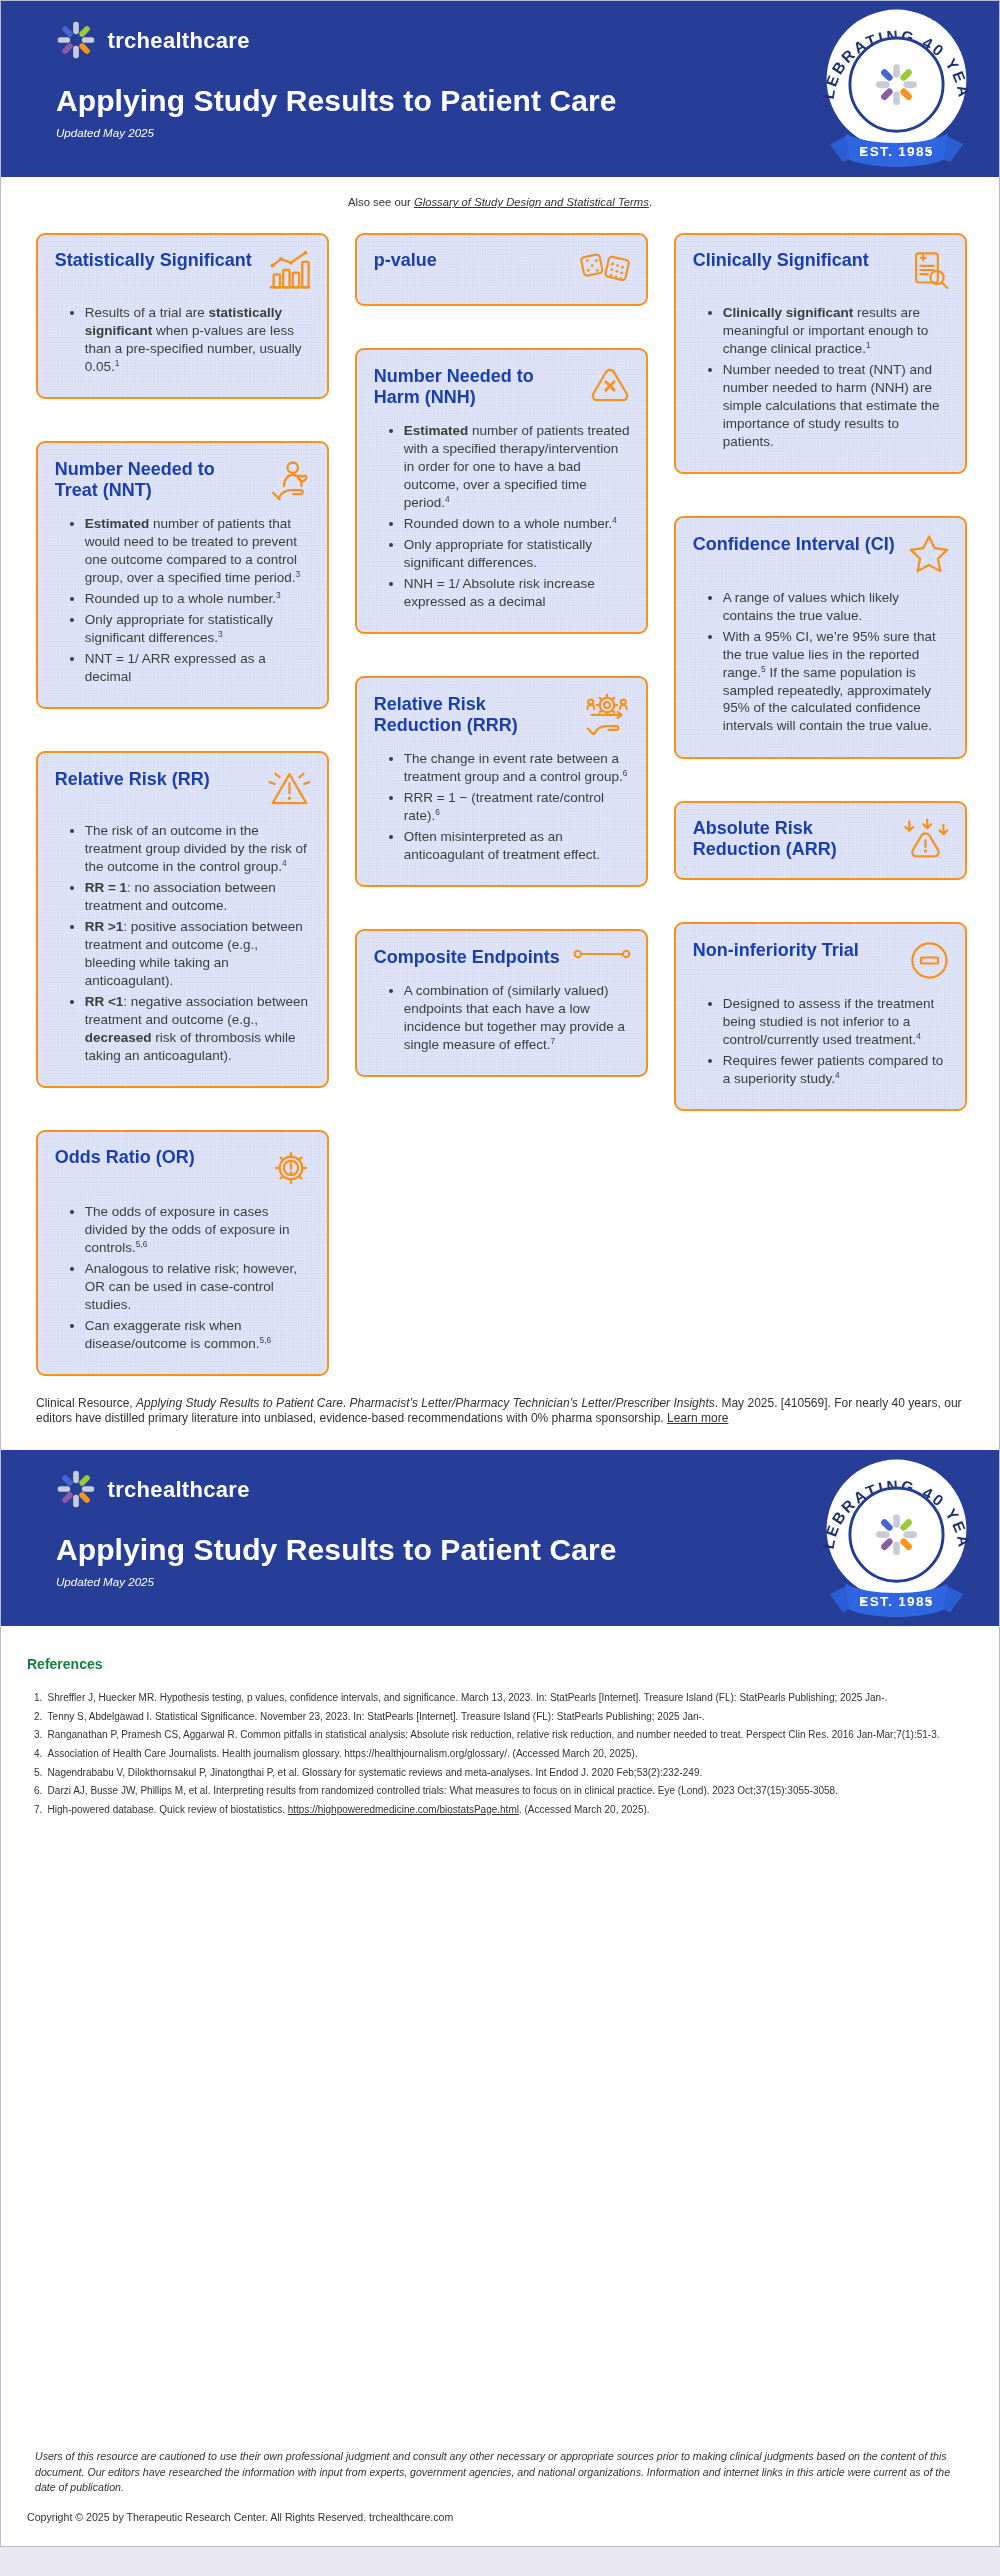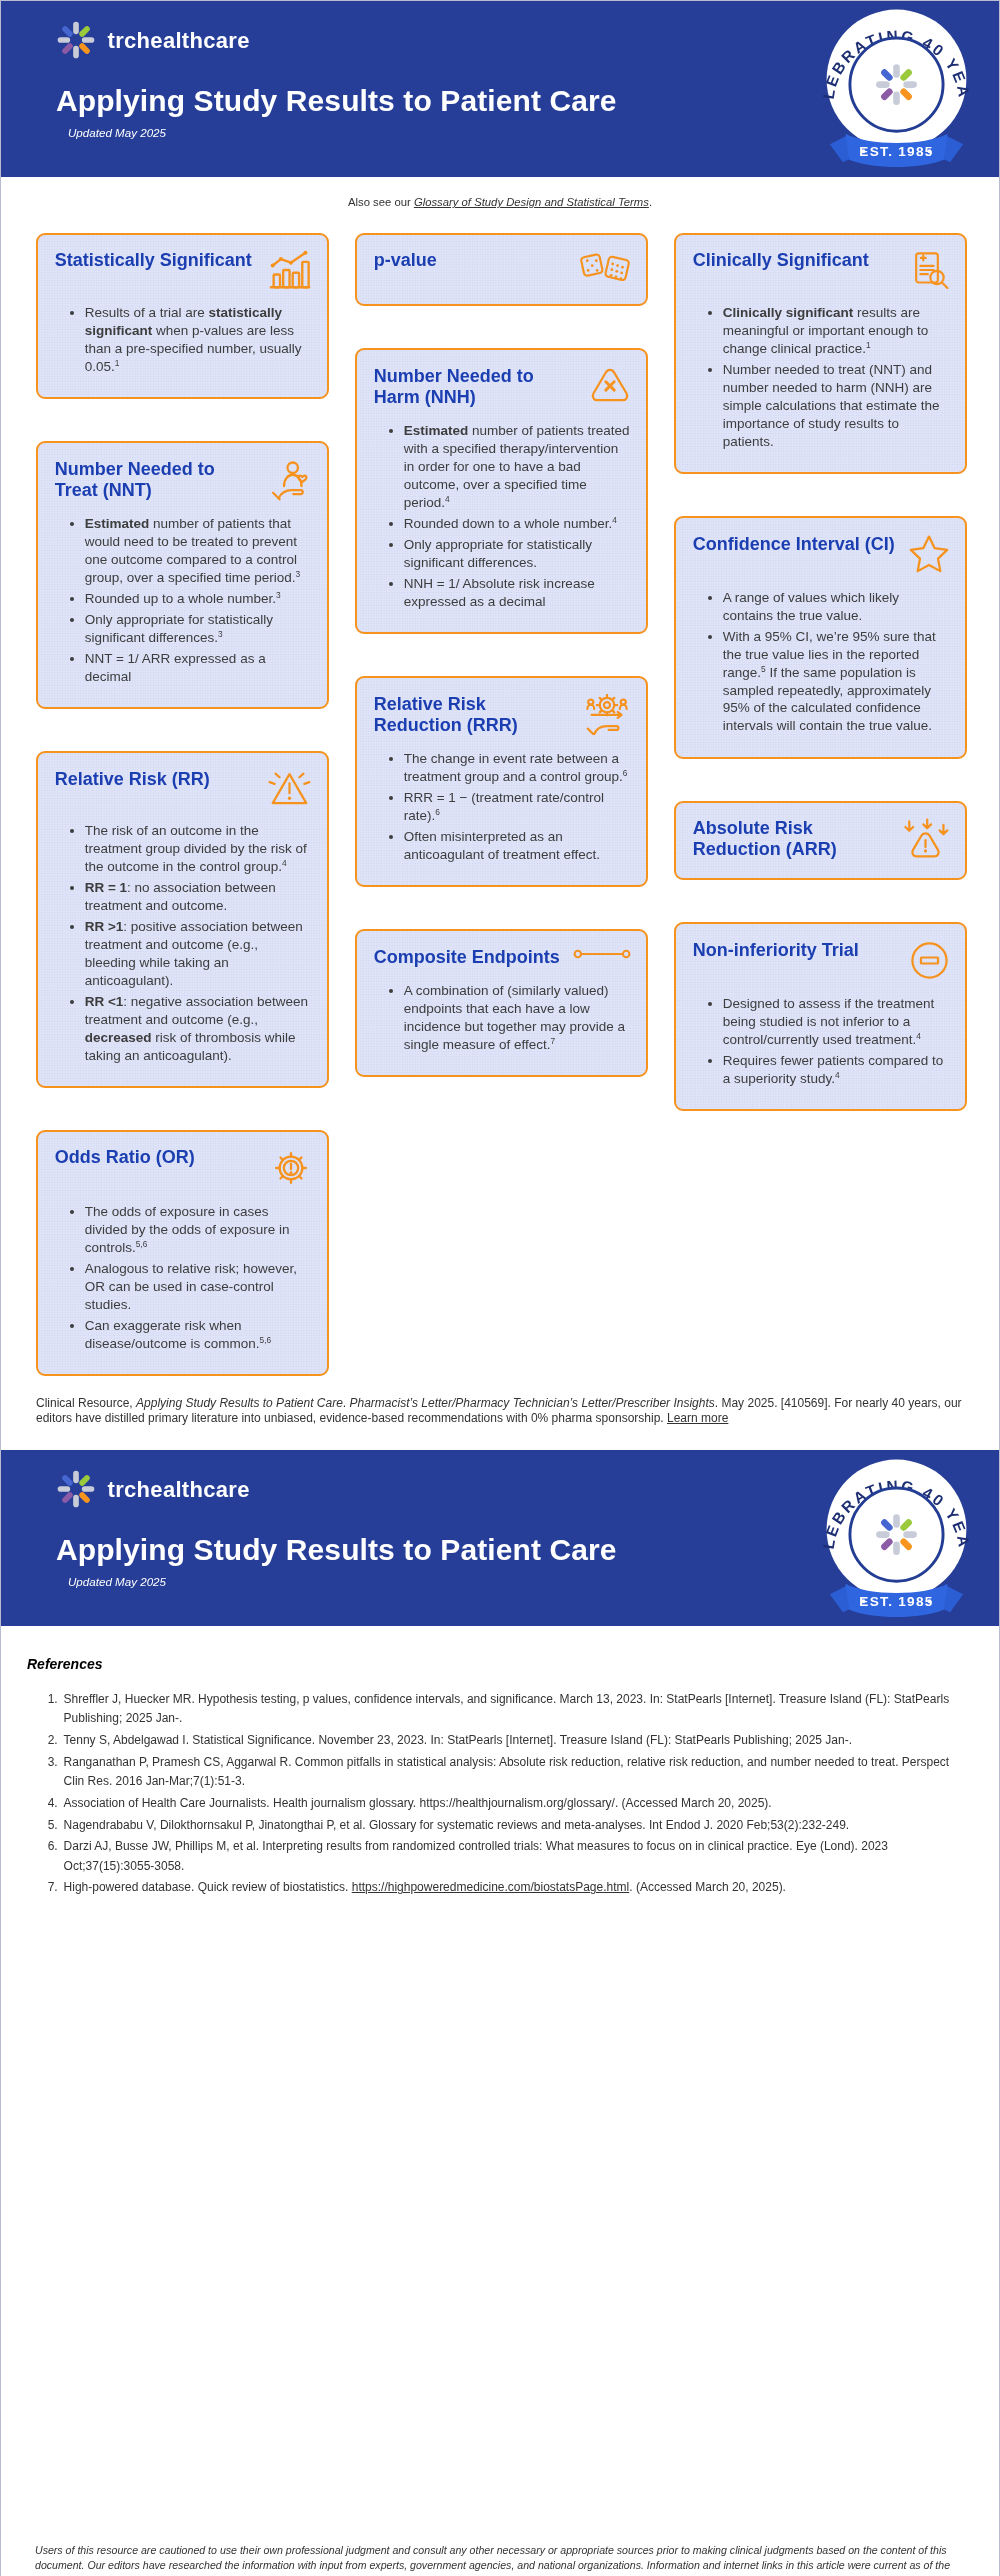--- a/index.html
+++ b/index.html
@@ -13,21 +13,21 @@
   *{box-sizing:border-box;}
   body{margin:0;background:#e8e8ee;font-family:"Liberation Sans",sans-serif;color:#222;}
   .sheet{width:1000px;margin:0 auto;background:#fff;border:0.6px solid #b9bcd0;padding-bottom:18px;}
 
   
   .hero{background:var(--header-blue);color:#fff;height:176px;position:relative;padding:19.3px 32px 0 55px;}
   .hero-2{margin-top:20.6px;}
   .brand-row{display:flex;align-items:center;gap:11.6px;}
   .brand-name{font-size:22px;font-weight:600;letter-spacing:0.3px;text-align:center;}
   .hero-title{font-size:30px;font-weight:800;margin:22px 0 7.7px;letter-spacing:0.1px;}
-  .hero-updated{font-size:11.6px;font-style:italic;margin-left:12px;}
+  .hero-updated{font-size:11.6px;font-style:italic;}
   .badge{position:absolute;top:6.4px;right:28px;}
 
   
   .intro{margin:19.3px 35px 24.5px;text-align:center;font-size:11.3px;color:#333;}
 
   
   .cards-grid{display:grid;grid-template-columns:repeat(3,1fr);gap:26px;padding:0 32px 0 35px;}
   .cards-col{display:flex;flex-direction:column;gap:42px;}
   .card{background:var(--card-bg);
         background-image:radial-gradient(#ccd3ef 0.5px,transparent 0.5px);
@@ -41,22 +41,22 @@
   .card-bullets{margin:14px 0 0;padding-left:30px;font-size:13.5px;line-height:1.33;color:var(--body-text);}
   .card-bullets li{margin-bottom:3.2px;}
   sup{font-size:62%;line-height:0;}
 
   
   .doc-footer{padding:19.3px 29px 2.6px 35px;font-size:12px;color:#333;line-height:1.3;}
   .page-num{text-align:right;font-size:10.6px;color:#333;padding:2.6px 29px 0 0;}
   .link{text-decoration:underline;cursor:pointer;}
 
   .refs{padding:30px 29px 0 26px;}
-  .refs-heading{font-size:14px;font-weight:700;margin:0 0 18px;color:#000000;font-style:italic;}
-  .ref-list{margin:16px;padding-left:18px;font-size:12px;line-height:1.6;color:#333;}
+  .refs-heading{font-size:14px;font-weight:700;margin:0 0 18px;color:#15803d;}
+  .ref-list{margin:0;padding-left:18px;font-size:10px;line-height:1.6;color:#333;}
   .ref-list li{margin-bottom:2.6px;padding-left:2.6px;}
 
   .spacer{height:621px;}
 
   .legal{padding:0 29px 5.1px 26px;font-size:10.6px;color:#333;}
   .disclaimer{font-style:italic;line-height:1.45;margin:8px;}
   .copyright{margin:15.4px 0 0;}
 </style>
 </head>
 <body>

